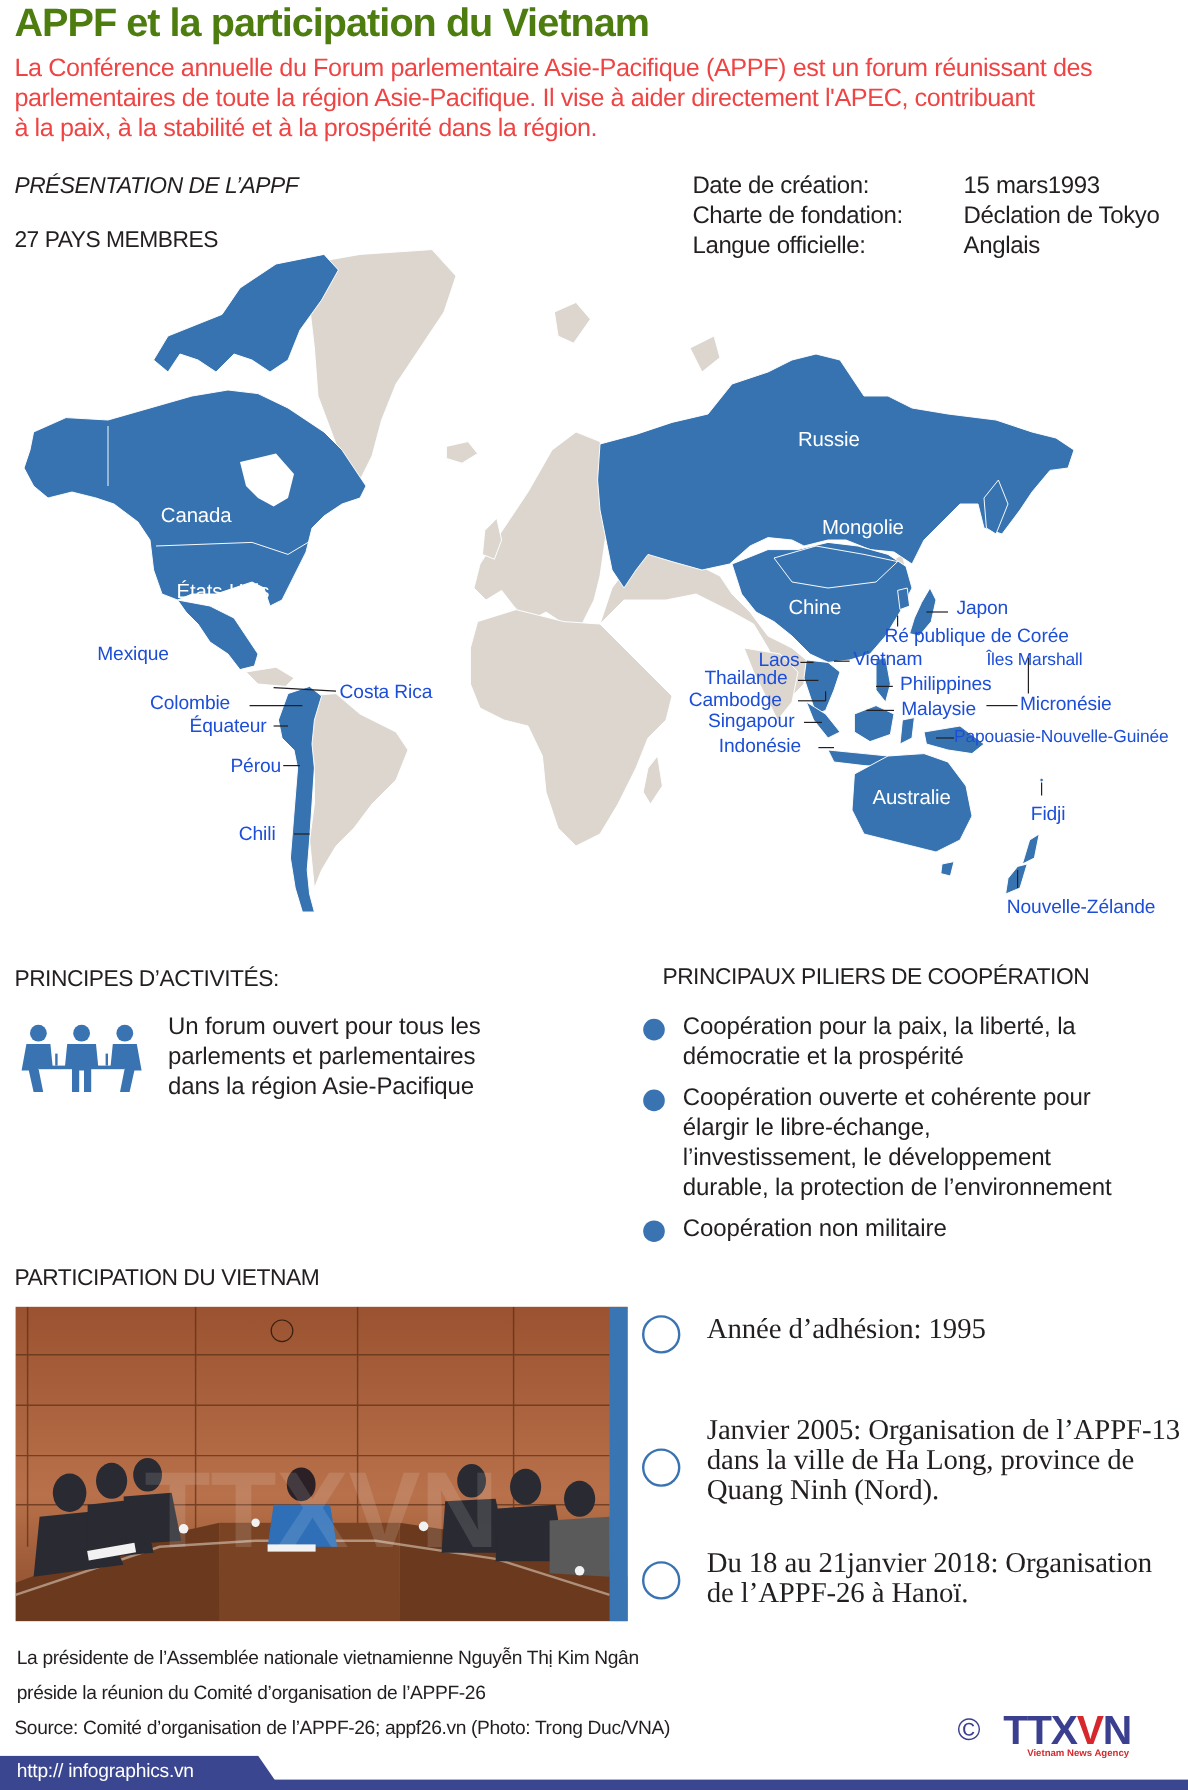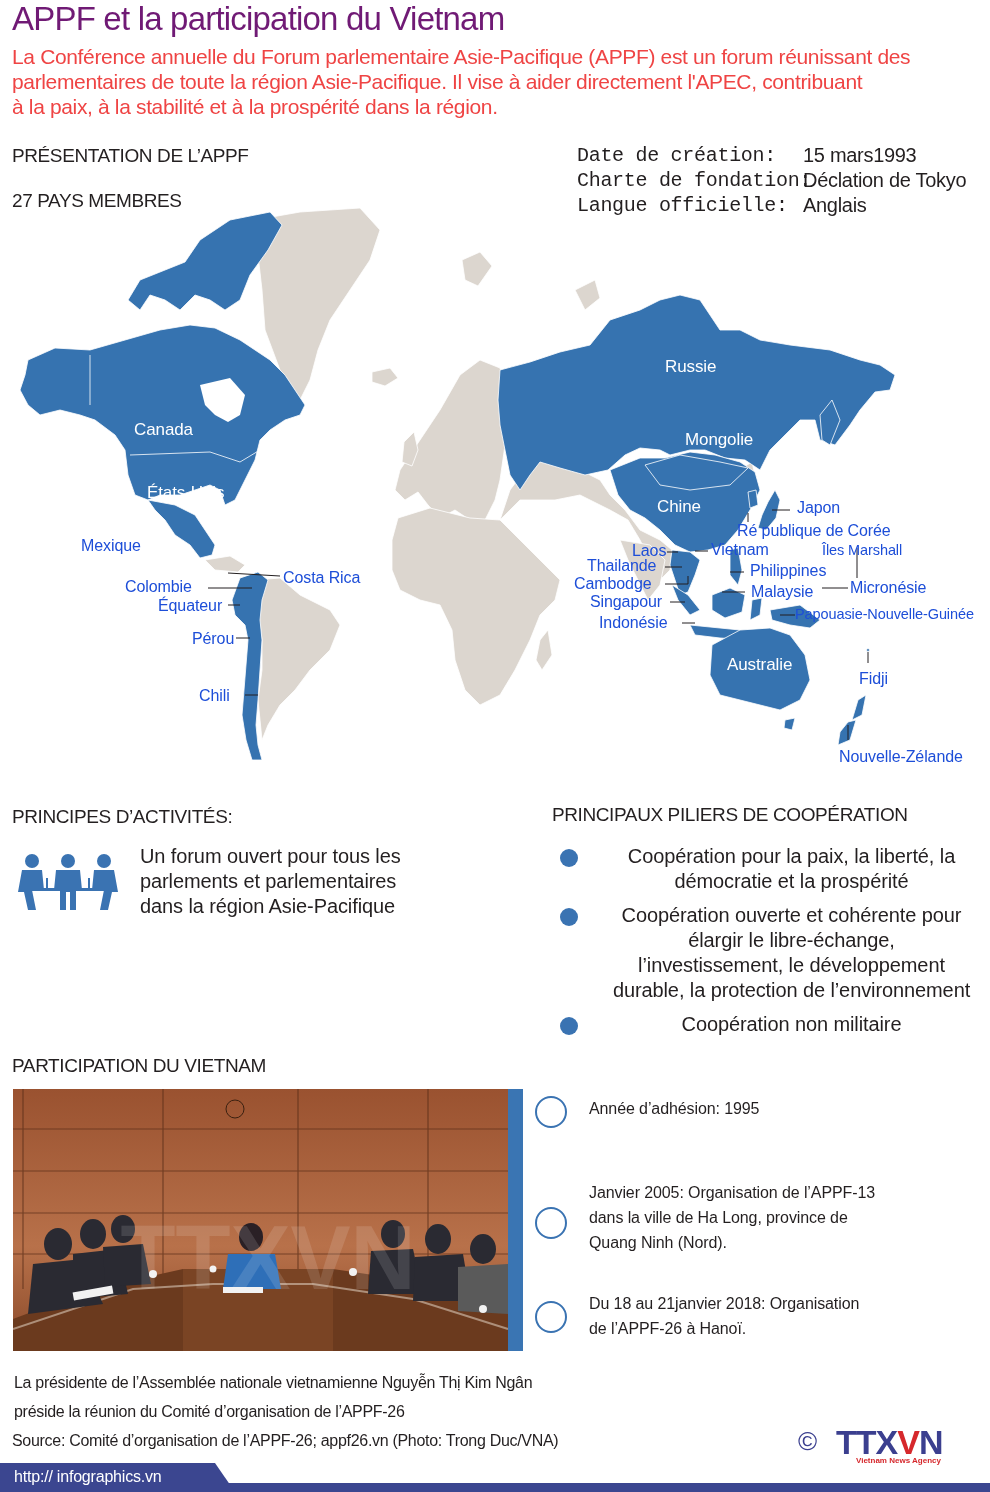--- a/index.html
+++ b/index.html
@@ -1,48 +1,48 @@
 <!DOCTYPE html>
 <html><head>
   <meta charset="utf-8">
   <style>
     * { box-sizing: border-box; margin: 0; padding: 0; }
     html, body { width: 990px; height: 1492px; background: #ffffff; overflow: hidden; }
     body { position: relative; font-family: "Liberation Sans", "DejaVu Sans", sans-serif; color: #231f20; }
 
-    .title { position: absolute; left: 12px; top: 0px; font-size: 33px; font-weight: 400; letter-spacing: -0.8px; color: #701a75; white-space: nowrap; text-align: right; }
+    .title { position: absolute; left: 12px; top: 0px; font-size: 33px; font-weight: 700; letter-spacing: -0.8px; color: #4d7c0f; white-space: nowrap; text-align: right; }
     .intro { position: absolute; left: 12px; top: 44px; width: 960px; font-size: 21px; line-height: 25px; letter-spacing: -0.35px; color: #ef4444; }
     .intro span { display: block; white-space: nowrap; }
 
     .section-h { position: absolute; font-size: 19px; letter-spacing: -0.4px; color: #231f20; white-space: nowrap; }
 
     .facts { position: absolute; left: 577px; top: 143px; font-size: 20px; line-height: 25px; letter-spacing: -0.3px; }
     .fact-row { display: flex; white-space: nowrap; }
-    .fact-label { width: 226px; font-family: Liberation Mono, monospace; }
+    .fact-label { width: 226px; }
 
     .map-wrap { position: absolute; left: 0; top: 200px; width: 990px; height: 580px; }
     .map-wrap svg { position: absolute; left: 0; top: 0; }
 
     .map-label { position: absolute; font-size: 16px; white-space: nowrap; color: #1d4ed8; letter-spacing: -0.1px; }
     .map-label.in { color: #ffffff; font-size: 17px; }
 
     .principle-icon { position: absolute; left: 14px; top: 852px; width: 108px; height: 62px; }
     .principle-text { position: absolute; left: 140px; top: 844px; font-size: 20px; line-height: 25px; letter-spacing: -0.1px; }
 
-    .pillars { position: absolute; left: 560px; top: 844px; width: 430px; text-align: center; }
+    .pillars { position: absolute; left: 536px; top: 844px; width: 430px; }
     .pillar { position: relative; padding-left: 33px; font-size: 20px; line-height: 25px; letter-spacing: -0.1px; margin-bottom: 9px; }
     .pillar .dot { position: absolute; left: 0; top: 5px; width: 18px; height: 18px; border-radius: 50%; background: #3a73b2; }
 
     .photo { position: absolute; left: 13px; top: 1089px; width: 510px; height: 262px; overflow: hidden; background: #a85e36; }
     .photo .blue-strip { position: absolute; right: 0; top: 0; width: 15px; height: 100%; background: #3a75b3; }
 
     .timeline { position: absolute; left: 535px; top: 1094px; width: 455px; }
     .tl-item { position: absolute; left: 0; width: 455px; }
     .tl-circle { position: absolute; left: 0; width: 32px; height: 32px; border: 2.5px solid #3a73b2; border-radius: 50%; }
-    .tl-text { position: absolute; left: 54px; font-size: 16px; line-height: 25px; letter-spacing: -0.1px; white-space: nowrap; }
+    .tl-text { position: absolute; left: 54px; font-size: 24px; line-height: 25px; letter-spacing: -0.1px; white-space: nowrap; font-family: Liberation Serif, serif; }
 
     .caption { position: absolute; left: 14px; top: 1368px; font-size: 16px; line-height: 29px; letter-spacing: -0.3px; color: #231f20; }
     .caption span { display: block; white-space: nowrap; }
     .source { position: absolute; left: 12px; top: 1432px; font-size: 16px; letter-spacing: -0.3px; white-space: nowrap; }
 
     .logo { position: absolute; left: 798px; top: 1426px; width: 170px; height: 42px; }
     .logo .copy { position: absolute; left: 0; top: 0; font-size: 26px; color: #3b3f8f; }
     .logo .ttx { position: absolute; left: 38px; top: -3px; font-size: 34px; font-weight: 900; color: #3b3f8f; letter-spacing: -1px; font-family: "Liberation Sans", sans-serif; }
     .logo .ttx .v { color: #d6282c; }
     .logo .agency { position: absolute; left: 58px; top: 30px; font-size: 8px; font-weight: 700; color: #d6282c; white-space: nowrap; }
@@ -55,21 +55,21 @@
 </head>
 <body>
 
 <div class="title">APPF et la participation du Vietnam</div>
 <div class="intro">
   <span>La Conférence annuelle du Forum parlementaire Asie-Pacifique (APPF) est un forum réunissant des</span>
   <span>parlementaires de toute la région Asie-Pacifique. Il vise à aider directement l'APEC, contribuant</span>
   <span>à la paix, à la stabilité et à la prospérité dans la région.</span>
 </div>
 
-<div class="section-h" style="left:12px; top:145px;">PRÉSENTATION DE L’APPF</div>
+<div class="section-h" style="left:12px; top:145px;font-style:italic;">PRÉSENTATION DE L’APPF</div>
 <div class="section-h" style="left:12px; top:190px;">27 PAYS MEMBRES</div>
 
 <div class="facts">
   <div class="fact-row">
     <span class="fact-label">Date de création:</span>
     <span>15 mars1993</span>
   </div>
   <div class="fact-row">
     <span class="fact-label">Charte de fondation:</span>
     <span>Déclation de Tokyo</span>

